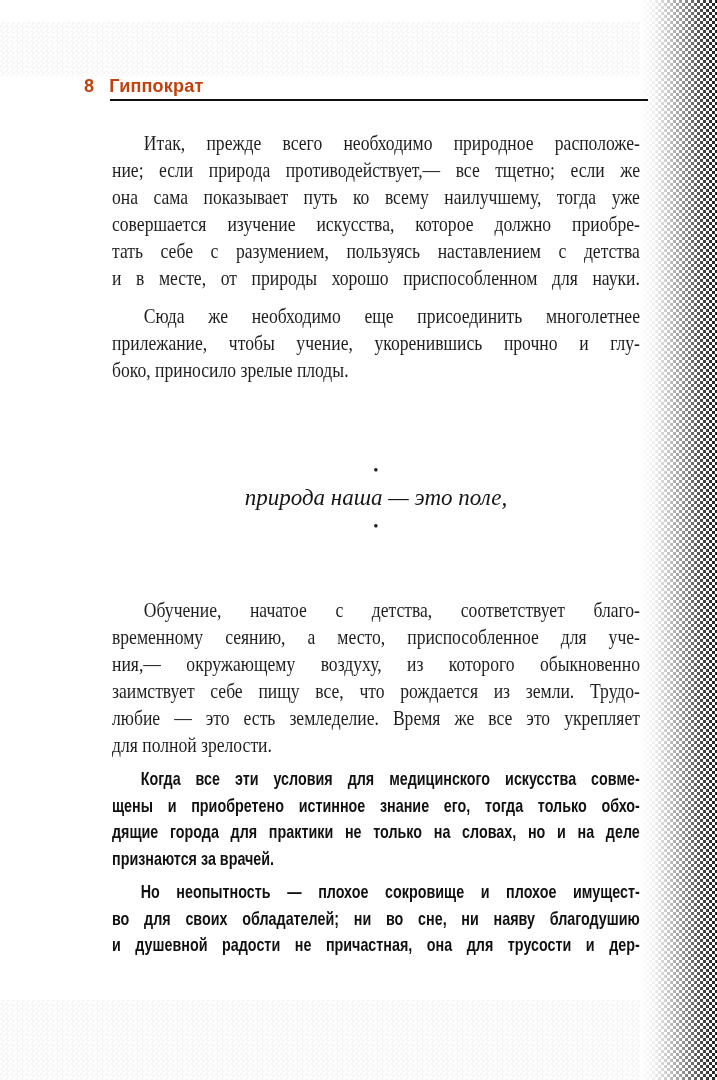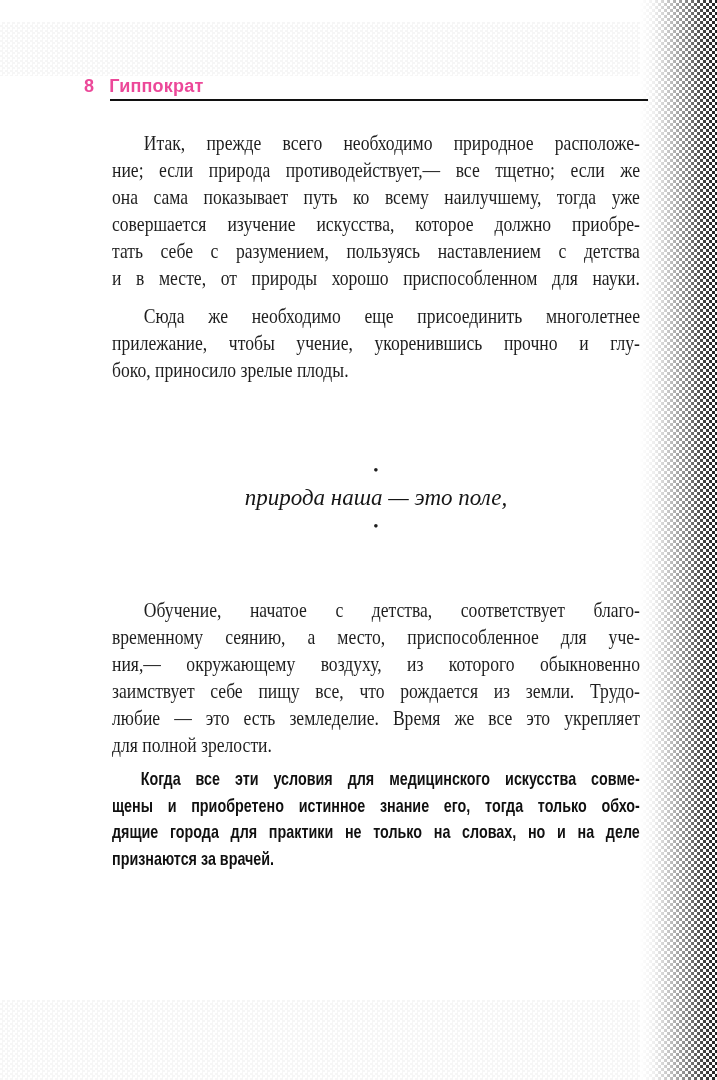--- a/index.html
+++ b/index.html
@@ -35,21 +35,21 @@
         rgba(255,255,255,0.02) 100%),
       conic-gradient(#1b1b1b 90deg, transparent 90deg 180deg, #1b1b1b 180deg 270deg, transparent 270deg);
     background-size: 100% 100%, 6px 6px;
   }
 
   
   .header {
     position: absolute; left: 84px; top: 76px;
     font-family: "Liberation Sans", sans-serif;
     font-weight: bold; font-size: 18px; line-height: 20px;
-    color: #ec4899; letter-spacing: 0.2px;
+    color: #c2410c; letter-spacing: 0.2px;
     white-space: nowrap;
   }
   .pagenum { margin-right: 15px; }
   .rule {
     position: absolute; left: 110px; top: 99px;
     width: 538px; height: 2px; background: #101010;
   }
 
   
   .col { position: absolute; left: 112px; width: 528px; }
@@ -152,14 +152,21 @@
 
   <div class="col" style="top:766px">
     <div class="scale s-bold">
         <div class="ln ln-first">Когда все эти условия для медицинского искусства совме-</div>
         <div class="ln">щены и приобретено истинное знание его, тогда только обхо-</div>
         <div class="ln">дящие города для практики не только на словах, но и на деле</div>
         <div class="ln ln-last">признаются за врачей.</div>
       </div>
   </div>
 
+  <div class="col" style="top:879px">
+    <div class="scale s-bold" data-justify-last="true">
+        <div class="ln ln-first">Но неопытность — плохое сокровище и плохое имущест-</div>
+        <div class="ln">во для своих обладателей; ни во сне, ни наяву благодушию</div>
+        <div class="ln ln-last">и душевной радости не причастная, она для трусости и дер-</div>
+      </div>
+  </div>
 
 </div>
 
 </body></html>

